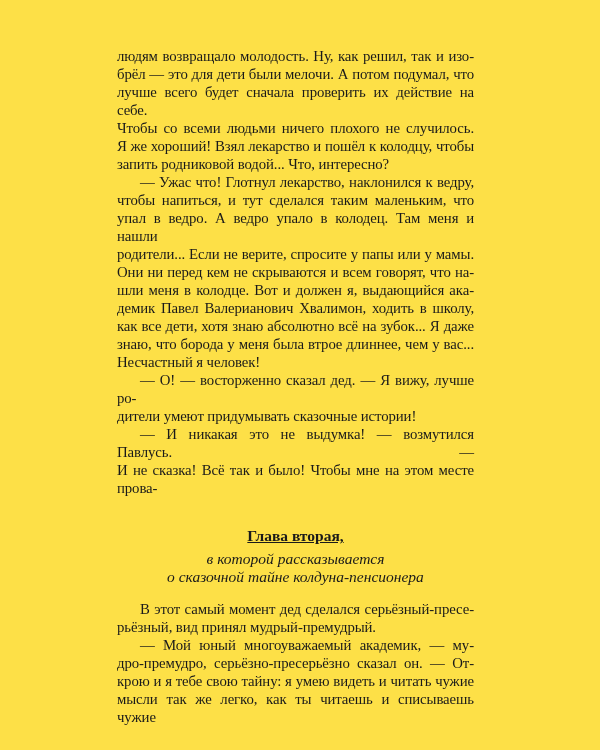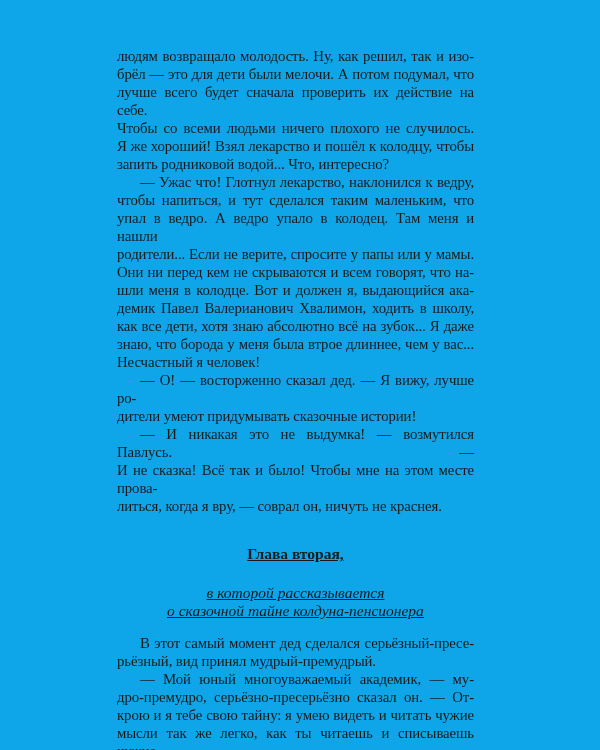--- a/index.html
+++ b/index.html
@@ -1,21 +1,21 @@
 <!DOCTYPE html>
 <html><head>
 <meta charset="utf-8">
 <style>
   html, body { margin: 0; padding: 0; }
   body { background: #ffffff; }
   .page {
     position: relative;
     width: 600px;
     height: 750px;
-    background: #0ea5e9;
+    background: #fde047;
     font-family: "Liberation Serif", "DejaVu Serif", serif;
     color: #1a1a1a;
     overflow: hidden;
   }
   .column {
     position: absolute;
     top: 47px;
     left: 117px;
     width: 357px;
   }
@@ -35,22 +35,21 @@
   }
   .chapter {
     margin: 29px 0 0 0;
     font-size: 15.5px;
     font-weight: bold;
     line-height: 20px;
     text-align: center;
     text-decoration: underline;
   }
   .subtitle {
-    margin-top: 20px;
-    text-decoration: underline;
+    margin-top: 4px;
   }
   .sub-ln {
     font-style: italic;
     font-size: 15.5px;
     line-height: 18px;
     text-align: center;
   }
   .body-bottom {
     margin-top: 14px;
   }
@@ -74,21 +73,20 @@
     <div class="ln j">Они ни перед кем не скрываются и всем говорят, что на-</div>
     <div class="ln j">шли меня в колодце. Вот и должен я, выдающийся ака-</div>
     <div class="ln j">демик Павел Валерианович Хвалимон, ходить в школу,</div>
     <div class="ln j">как все дети, хотя знаю абсолютно всё на зубок... Я даже</div>
     <div class="ln j">знаю, что борода у меня была втрое длиннее, чем у вас...</div>
     <div class="ln">Несчастный я человек!</div>
     <div class="ln j ps">— О! — восторженно сказал дед. — Я вижу, лучше ро-</div>
     <div class="ln">дители умеют придумывать сказочные истории!</div>
     <div class="ln j ps">— И никакая это не выдумка! — возмутился Павлусь. —</div>
     <div class="ln j">И не сказка! Всё так и было! Чтобы мне на этом месте прова-</div>
-    <div class="ln">литься, когда я вру, — соврал он, ничуть не краснея.</div>
 
     <h2 class="chapter">Глава вторая,</h2>
 
     <div class="subtitle">
       <div class="sub-ln">в которой рассказывается</div>
       <div class="sub-ln">о сказочной тайне колдуна-пенсионера</div>
     </div>
 
     <div class="body-bottom">
       <div class="ln j ps">В этот самый момент дед сделался серьёзный-пресе-</div>

